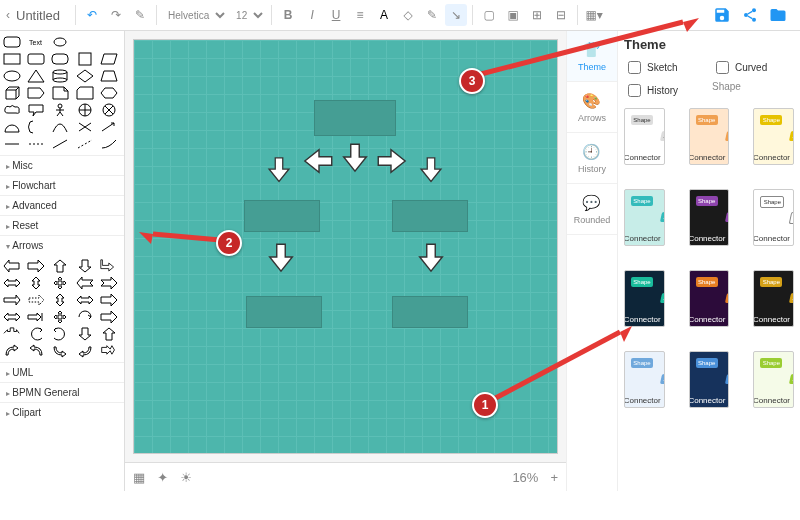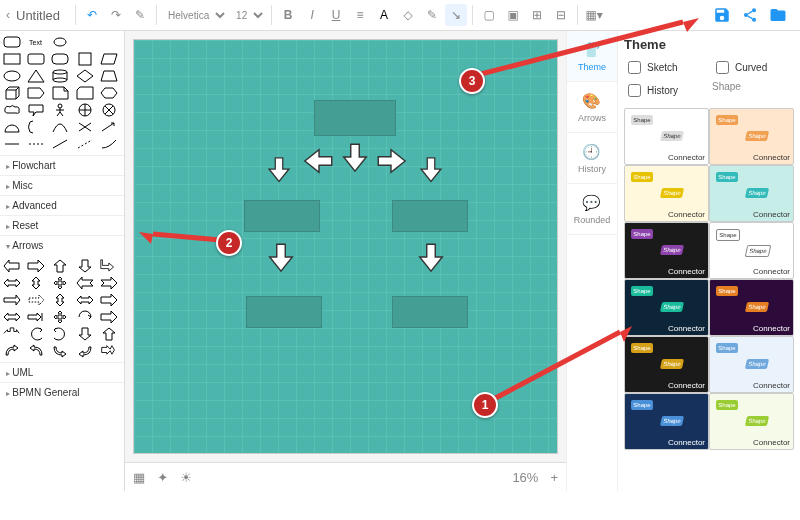--- a/index.html
+++ b/index.html
@@ -35,21 +35,21 @@
 .sidetabs{width:50px;border-left:1px solid #eee;border-right:1px solid #eee;background:#fff}
 .stab{height:50px;display:flex;flex-direction:column;align-items:center;justify-content:center;gap:3px;font-size:9px;color:#888;cursor:pointer;border-bottom:1px solid #f0f0f0}
 .stab.active{color:#2196F3;background:#f6fbff}
 .stab .ico{font-size:15px}
 
 .panel-right{width:170px;padding:6px;overflow:auto}
 .panel-title{font-size:13px;font-weight:bold;margin-bottom:6px}
 .opts{display:grid;grid-template-columns:1fr 1fr;gap:4px 6px;margin-bottom:8px;font-size:10px}
 .opts label{display:flex;align-items:center;gap:3px}
 .opts .reset{color:#888;cursor:pointer}
-.theme-grid{display:grid;grid-template-columns:1fr 1fr;gap:0}
+.theme-grid{display:grid;grid-template-columns:1fr 1fr 1fr;gap:24px}
 .theme-card{height:55px;border:1px solid #ccc;border-radius:2px;position:relative;cursor:pointer;overflow:hidden;font-size:7px;color:#fff}
 .theme-card .lbl{position:absolute;bottom:2px;right:3px;font-size:8px;color:#333}
 .theme-card.dark .lbl{color:#fff}
 .tc-shape{position:absolute;width:22px;height:10px;border-radius:2px;display:flex;align-items:center;justify-content:center;font-size:6px}
 
 .callout{position:absolute;width:22px;height:22px;border-radius:50%;background:#c62828;color:#fff;display:flex;align-items:center;justify-content:center;font-size:12px;font-weight:bold;border:2px solid #fff;box-shadow:0 1px 3px rgba(0,0,0,.4);z-index:50}
 .red-arrow{position:absolute;z-index:49}
 .red-arrow line{stroke:#e53935;stroke-width:5}
 .red-arrow polygon{fill:#e53935}
 </style>
@@ -274,22 +274,22 @@
           <svg>
             <path d="M2 11 L16 3" stroke-dasharray="2"></path>
           </svg>
         </span>
       <span class="sshape">
           <svg>
             <path d="M2 11 Q9 11 16 3"></path>
           </svg>
         </span>
     </div>
+    <div class="cat">Misc</div>
     <div class="cat">Flowchart</div>
-    <div class="cat">Misc</div>
     <div class="cat">Advanced</div>
     <div class="cat">Reset</div>
     <div class="cat open">Arrows</div>
     <div class="shape-grid">
       <span class="sshape">
           <svg>
             <path d="M16 4 L6 4 L6 1 L1 7 L6 13 L6 10 L16 10 Z"></path>
           </svg>
         </span>
       <span class="sshape">
@@ -433,20 +433,21 @@
           </svg>
         </span>
       <span class="sshape">
           <svg>
             <path d="M2 4 L8 4 L8 2 L12 6 L14 2 L17 7 L14 12 L12 8 L8 12 L8 10 L2 10 Z" transform="scale(0.85)"></path>
           </svg>
         </span>
     </div>
     <div class="cat">UML</div>
     <div class="cat">BPMN General</div>
+    <div class="cat">Clipart</div>
   </div>
 
   <div class="canvas-wrap">
     <div class="canvas">
       <div class="node" style="left:180px;top:60px;width:80px;height:34px"></div>
       <div class="node" style="left:110px;top:160px;width:74px;height:30px"></div>
       <div class="node" style="left:258px;top:160px;width:74px;height:30px"></div>
       <div class="node" style="left:112px;top:256px;width:74px;height:30px"></div>
       <div class="node" style="left:258px;top:256px;width:74px;height:30px"></div>
 

